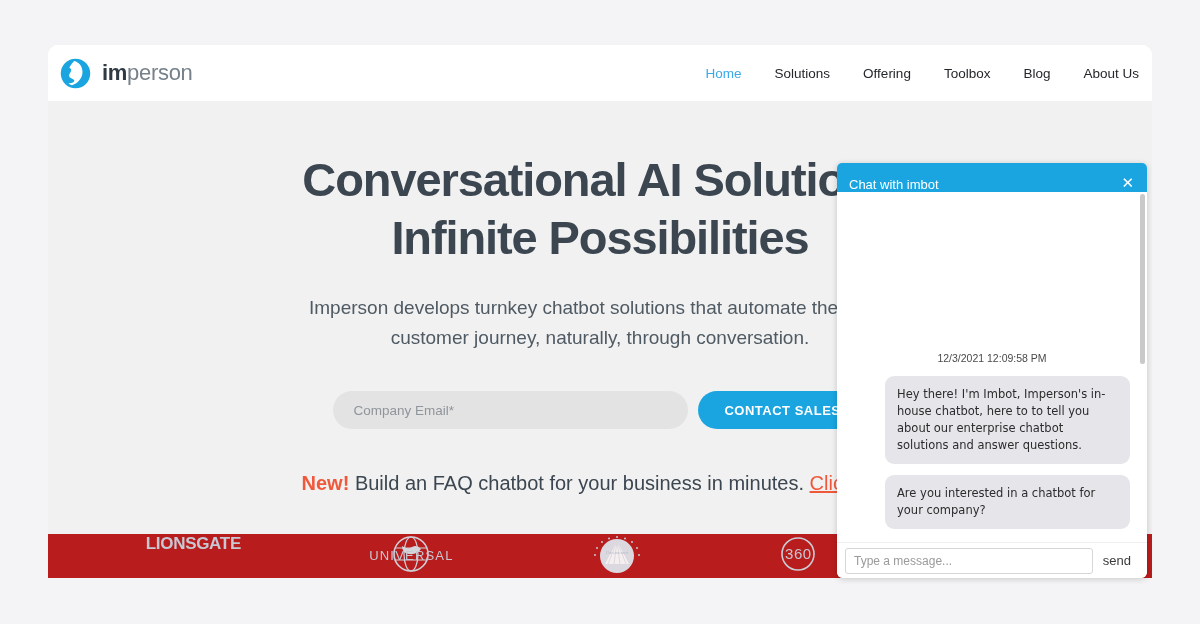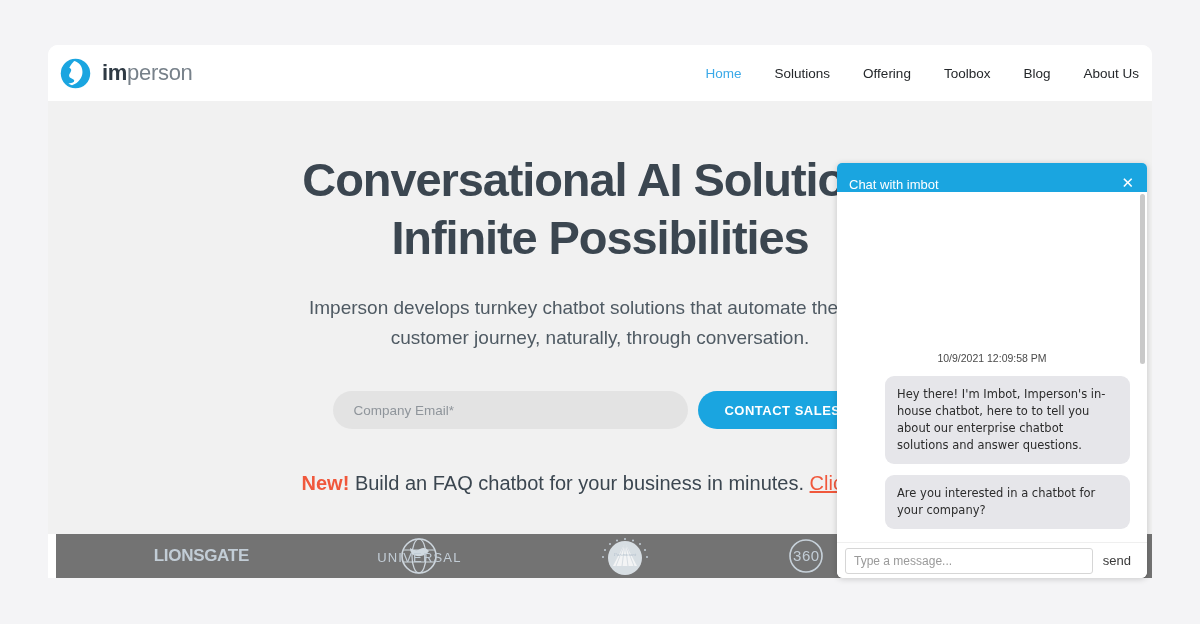--- a/index.html
+++ b/index.html
@@ -85,24 +85,24 @@
 
   .promo {
     margin-top: 43px;
     font-size: 20px; color: #3b4650;
   }
   .promo-new { color: #f0583c; font-weight: bold; }
   .promo-link { color: #f0583c; text-decoration: underline; cursor: pointer; }
 
   
   .logo-strip {
-    position: absolute; left: 8px; top: 489px;
+    position: absolute; left: 0; top: 489px;
     width: 100%; height: 44px;
-    background: #737373;
-    display: flex; align-items: center; justify-content: space-around;
+    background: #b91c1c;
+    display: flex; align-items: flex-start; justify-content: space-around;
     padding: 0 40px;
   }
   .client-logo {
     color: #c7d2dc; opacity: .95;
     display: flex; align-items: center; justify-content: center;
   }
   .logo-lionsgate {
     font-size: 17px; font-weight: bold; letter-spacing: -0.3px;
     font-family: "Liberation Sans", sans-serif;
   }
@@ -287,21 +287,21 @@
 
   <div class="chat-header">
     <span class="chat-title">Chat with imbot</span>
     <span class="chat-close">✕</span>
   </div>
 
   <div class="chat-body">
     <div class="chat-scrollbar"></div>
     <div class="chat-spacer"></div>
 
-    <div class="chat-timestamp">10/9/2021 12:09:58 PM</div>
+    <div class="chat-timestamp">12/3/2021 12:09:58 PM</div>
 
     <div class="msg-row">
       <div class="msg-bubble">Hey there! I'm Imbot, Imperson's in-house chatbot, here to to tell you about our enterprise chatbot solutions and answer questions.</div>
     </div>
 
     <div class="msg-row">
       <div class="msg-bubble">Are you interested in a chatbot for your company?</div>
     </div>
   </div>
 

